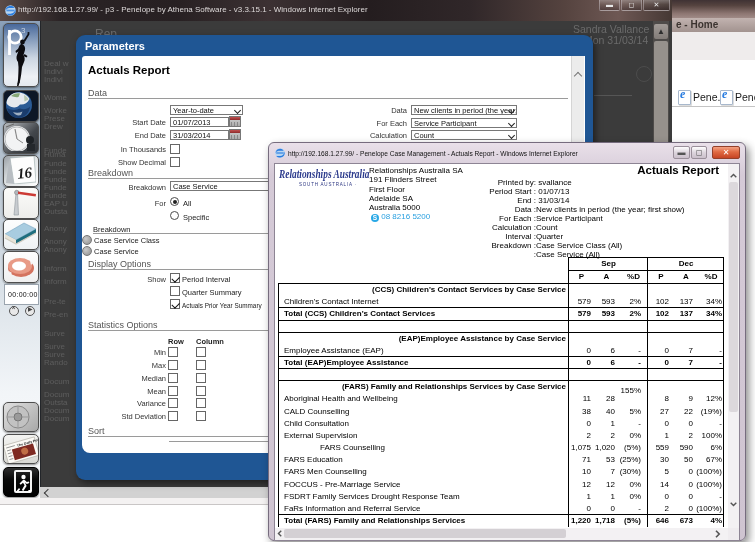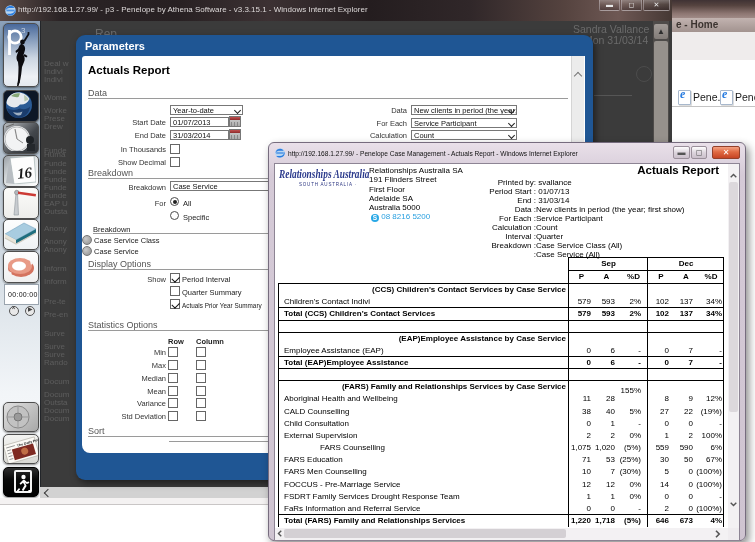--- a/index.html
+++ b/index.html
@@ -385,21 +385,21 @@
           <div class="hl" style="left:3px;top:350px;width:446px;"></div>
           <div class="trow b" style="left:294px;width:79px;text-align:center;top:95px;">Sep</div>
           <div class="trow b" style="left:373px;width:76px;text-align:center;top:95px;">Dec</div>
           <div class="trow b" style="left:294px;width:25px;text-align:center;top:108px;">P</div>
           <div class="trow b" style="left:319px;width:25px;text-align:center;top:108px;">A</div>
           <div class="trow b" style="left:344px;width:29px;text-align:center;top:108px;">%D</div>
           <div class="trow b" style="left:373px;width:26px;text-align:center;top:108px;">P</div>
           <div class="trow b" style="left:399px;width:24px;text-align:center;top:108px;">A</div>
           <div class="trow b" style="left:423px;width:26px;text-align:center;top:108px;">%D</div>
           <div class="trow b" style="left:4px;width:287px;text-align:right;top:121px;">(CCS) Children's Contact Services by Case Service</div>
-          <div class="trow" style="left:9px;top:133px;">Children's Contact Indivi</div>
+          <div class="trow" style="left:9px;top:133px;">Children's Contact Internet</div>
           <div class="tnum" style="right:137px;width:40px;top:133px;">579</div>
           <div class="tnum" style="right:113px;width:40px;top:133px;">593</div>
           <div class="tnum" style="right:87px;width:40px;top:133px;">2%</div>
           <div class="tnum" style="right:59px;width:40px;top:133px;">102</div>
           <div class="tnum" style="right:35px;width:40px;top:133px;">137</div>
           <div class="tnum" style="right:6px;width:40px;top:133px;">34%</div>
           <div class="trow b" style="left:9px;top:145px;">Total (CCS) Children's Contact Services</div>
           <div class="tnum b" style="right:137px;width:40px;top:145px;">579</div>
           <div class="tnum b" style="right:113px;width:40px;top:145px;">593</div>
           <div class="tnum b" style="right:87px;width:40px;top:145px;">2%</div>

